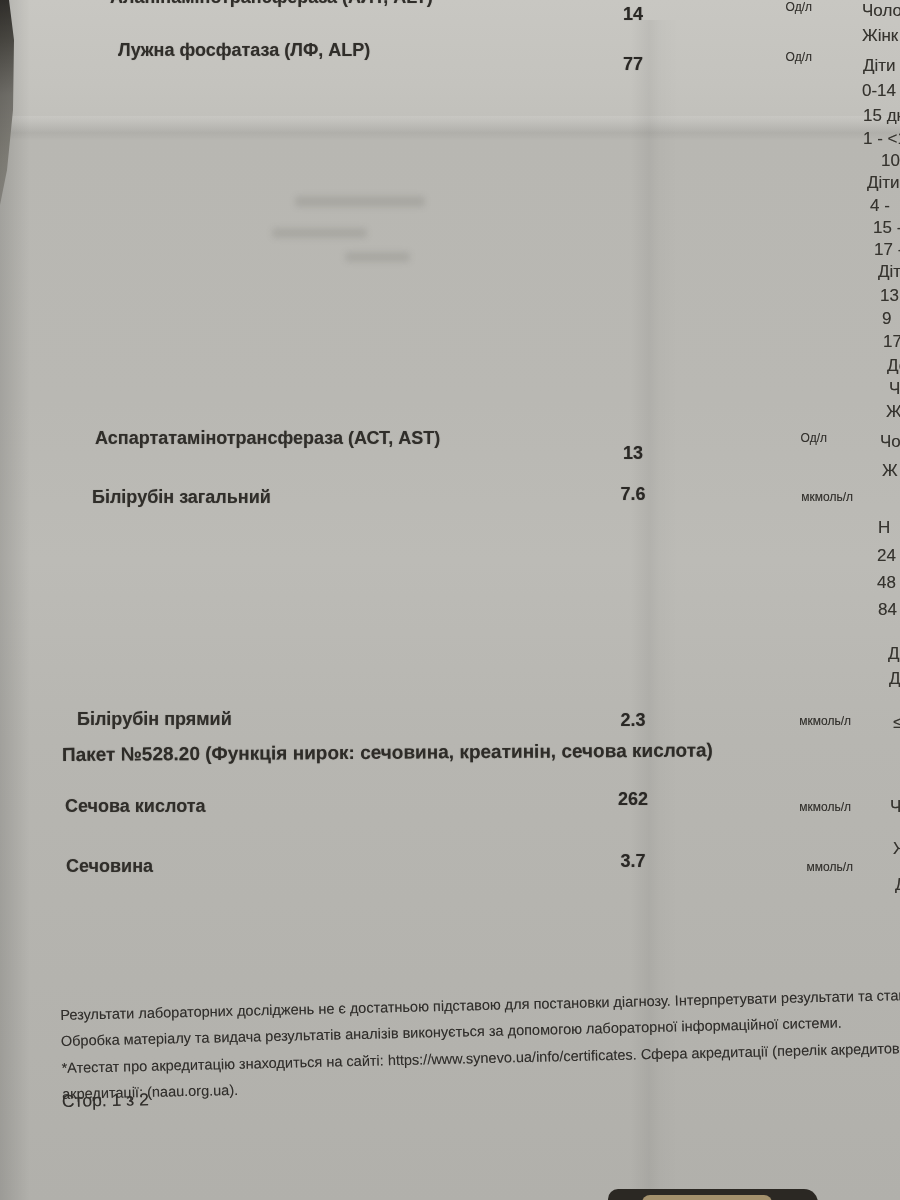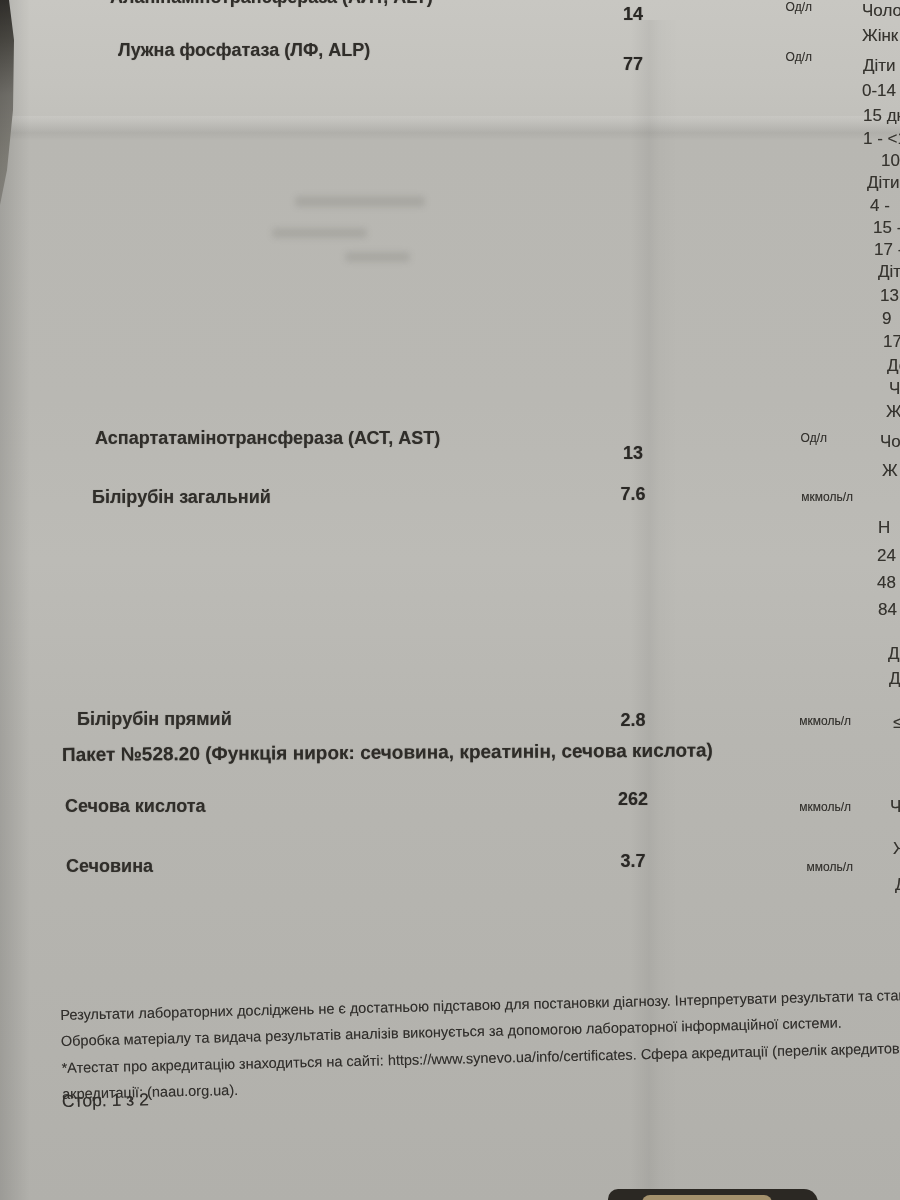--- a/index.html
+++ b/index.html
@@ -78,21 +78,21 @@
         <span class="analyte" style="left: 118px; top: 40px;">Лужна фосфатаза (ЛФ, ALP)</span>
         <span class="value" style="top: 54px;">77</span>
         <span class="unit" style="top: 50px; left: 657px;">Од/л</span>
         <span class="analyte" style="left: 95px; top: 428px;">Аспартатамінотрансфераза (АСТ, AST)</span>
         <span class="value" style="top: 443px;">13</span>
         <span class="unit" style="top: 431px; left: 672px;">Од/л</span>
         <span class="analyte" style="left: 85px; top: 487px; margin-left: 7px;">Білірубін загальний</span>
         <span class="value" style="top: 484px;">7.6</span>
         <span class="unit" style="top: 490px; left: 698px;">мкмоль/л</span>
         <span class="analyte" style="left: 77px; top: 709px;">Білірубін прямий</span>
-        <span class="value" style="top: 710px;">2.8</span>
+        <span class="value" style="top: 710px;">2.3</span>
         <span class="unit" style="top: 714px; left: 696px;">мкмоль/л</span>
         <span class="analyte" style="left: 65px; top: 796px;">Сечова кислота</span>
         <span class="value" style="top: 789px;">262</span>
         <span class="unit" style="top: 800px; left: 696px;">мкмоль/л</span>
         <span class="analyte" style="left: 66px; top: 856px;">Сечовина</span>
         <span class="value" style="top: 851px;">3.7</span>
         <span class="unit" style="top: 860px; left: 698px;">ммоль/л</span>
       </div>
     <div id="refs-host">
         <span class="ref" style="left: 862px; top: 1px;">Чоло</span>

